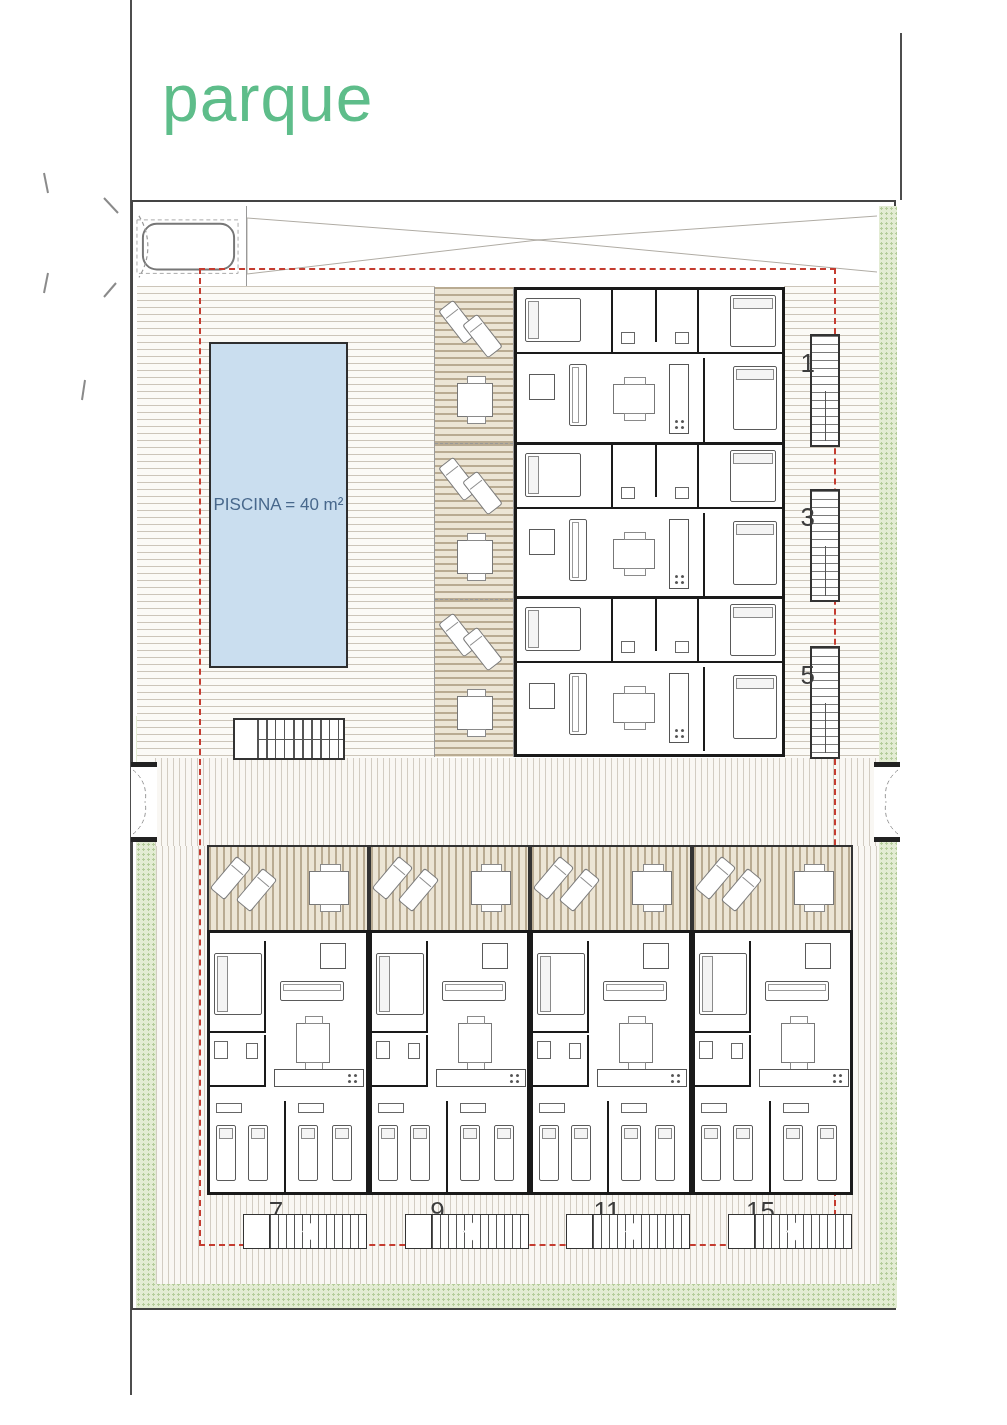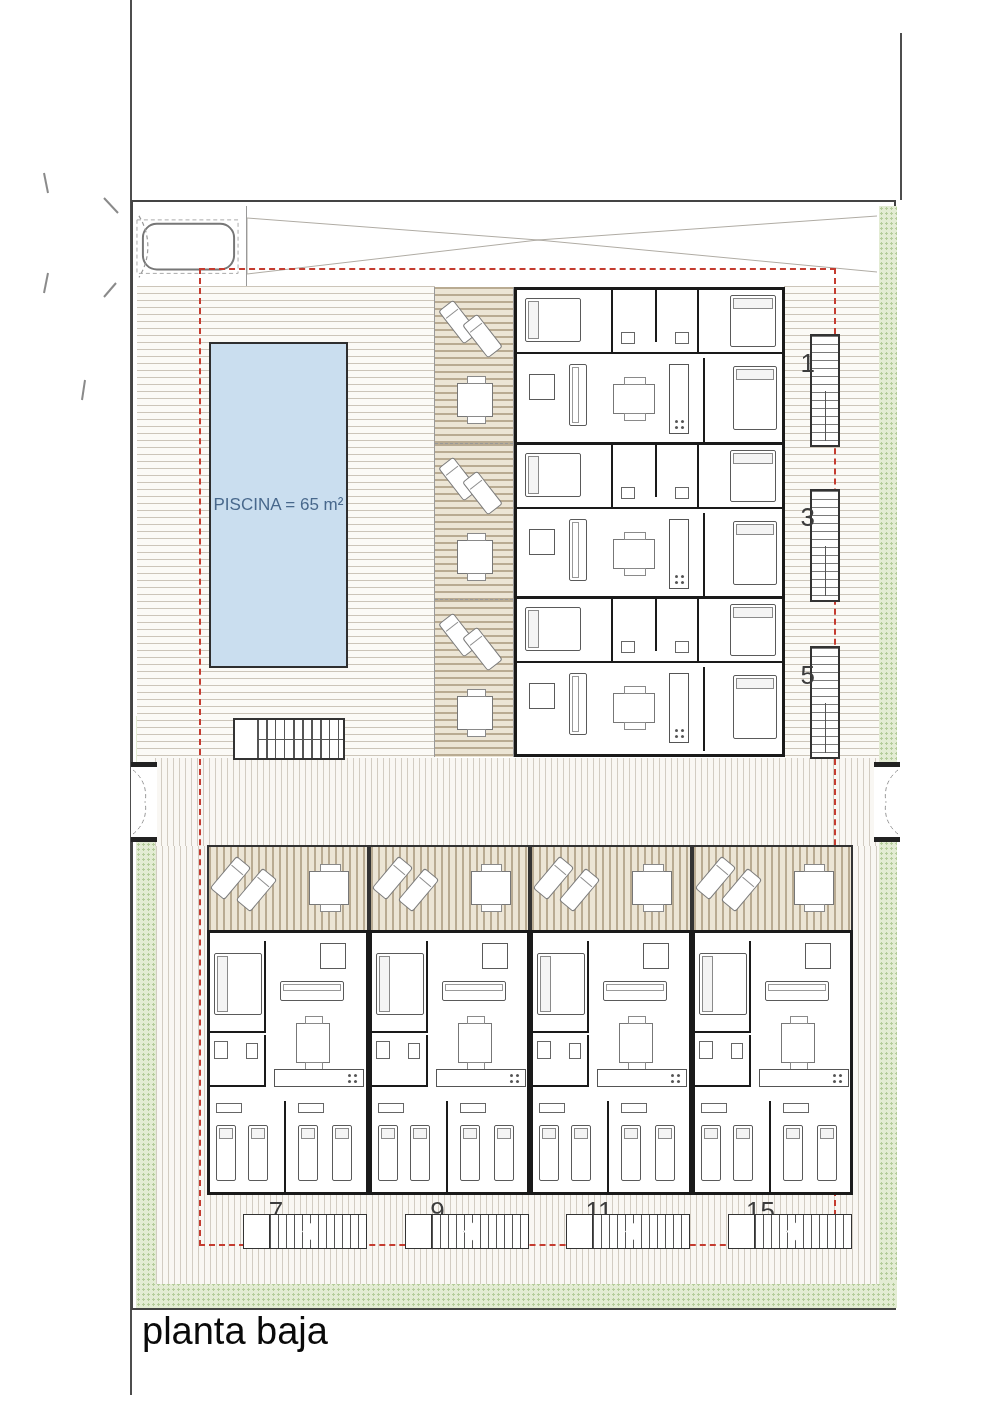--- a/index.html
+++ b/index.html
@@ -103,20 +103,21 @@
 
   line,path,rect.svgcar{vector-effect:non-scaling-stroke}
 </style>
 </head>
 <body>
 
 <div id="canvas">
 
   <div class="abs" id="page-left-line"></div>
   <div class="abs" id="topright-line"></div>
+  <div class="abs" id="parque">parque</div>
 
   <svg class="abs" style="left:30px;top:165px;width:260px;height:250px" viewBox="0 0 260 250">
     <g stroke="#8a8a8a" stroke-width="2">
       <line x1="14" y1="8" x2="18" y2="28"></line>
       <line x1="74" y1="33" x2="88" y2="48"></line>
       <line x1="142" y1="55" x2="160" y2="64"></line>
       <line x1="132" y1="86" x2="148" y2="78"></line>
       <line x1="74" y1="132" x2="86" y2="118"></line>
       <line x1="14" y1="128" x2="18" y2="108"></line>
       <line x1="52" y1="235" x2="55" y2="215"></line>
@@ -154,21 +155,21 @@
           <line x1="291" y1="34" x2="630" y2="10"></line>
           <line x1="291" y1="34" x2="630" y2="66"></line>
           <line x1="0" y1="12" x2="0" y2="68"></line>
         </g>
       </svg>
     </div>
 
     <div id="red-boundary"></div>
 
     <div id="pool">
-      <span>PISCINA = 65 m²</span>
+      <span>PISCINA = 40 m²</span>
     </div>
 
     <div id="upper-terraces">
         <div class="uterrace tan-h">
     <div class="lounger" style="left:14px;top:14px;transform:rotate(-38deg)"></div>
     <div class="lounger" style="left:38px;top:28px;transform:rotate(-38deg)"></div>
     <div class="table" style="left:22px;top:96px;width:36px;height:34px"></div>
   </div>
         <div class="uterrace tan-h">
     <div class="lounger" style="left:14px;top:14px;transform:rotate(-38deg)"></div>
@@ -353,21 +354,21 @@
         <div class="ward" style="left:6px;top:2px;width:26px;height:10px"></div>
         <div class="bed v" style="left:6px;top:24px;width:20px;height:56px"></div>
         <div class="bed v" style="left:38px;top:24px;width:20px;height:56px"></div>
       </div>
       <div style="position:absolute;left:80px;top:168px;right:0;height:91px">
         <div class="ward" style="left:8px;top:2px;width:26px;height:10px"></div>
         <div class="bed v" style="left:8px;top:24px;width:20px;height:56px"></div>
         <div class="bed v" style="left:42px;top:24px;width:20px;height:56px"></div>
       </div>
     </div>
-    <div class="unit-no" style="left:52px">11</div>
+    <div class="unit-no" style="left:60px">11</div>
   </div>
         <div class="lunit" style="left: 484.5px;">
     <div class="l-terrace tan-v">
       <div class="lounger" style="left:12px;top:10px;transform:rotate(40deg)"></div>
       <div class="lounger" style="left:38px;top:22px;transform:rotate(40deg)"></div>
       <div class="table" style="left:100px;top:24px;width:40px;height:34px"></div>
     </div>
     <div class="l-int">
       <div class="l-bedTL">
               <div class="bed h" style="left:4px;top:12px;width:48px;height:62px"></div>
@@ -417,14 +418,13 @@
     <div class="tr"></div>
     <div class="chev"></div>
   </div>
       <div class="lower-stair" style="left: 594.5px;">
     <div class="land"></div>
     <div class="tr"></div>
     <div class="chev"></div>
   </div>
     </div>
 
-  <div class="abs" id="planta-baja">planta baja</div>
 </div>
 
 </body></html>

